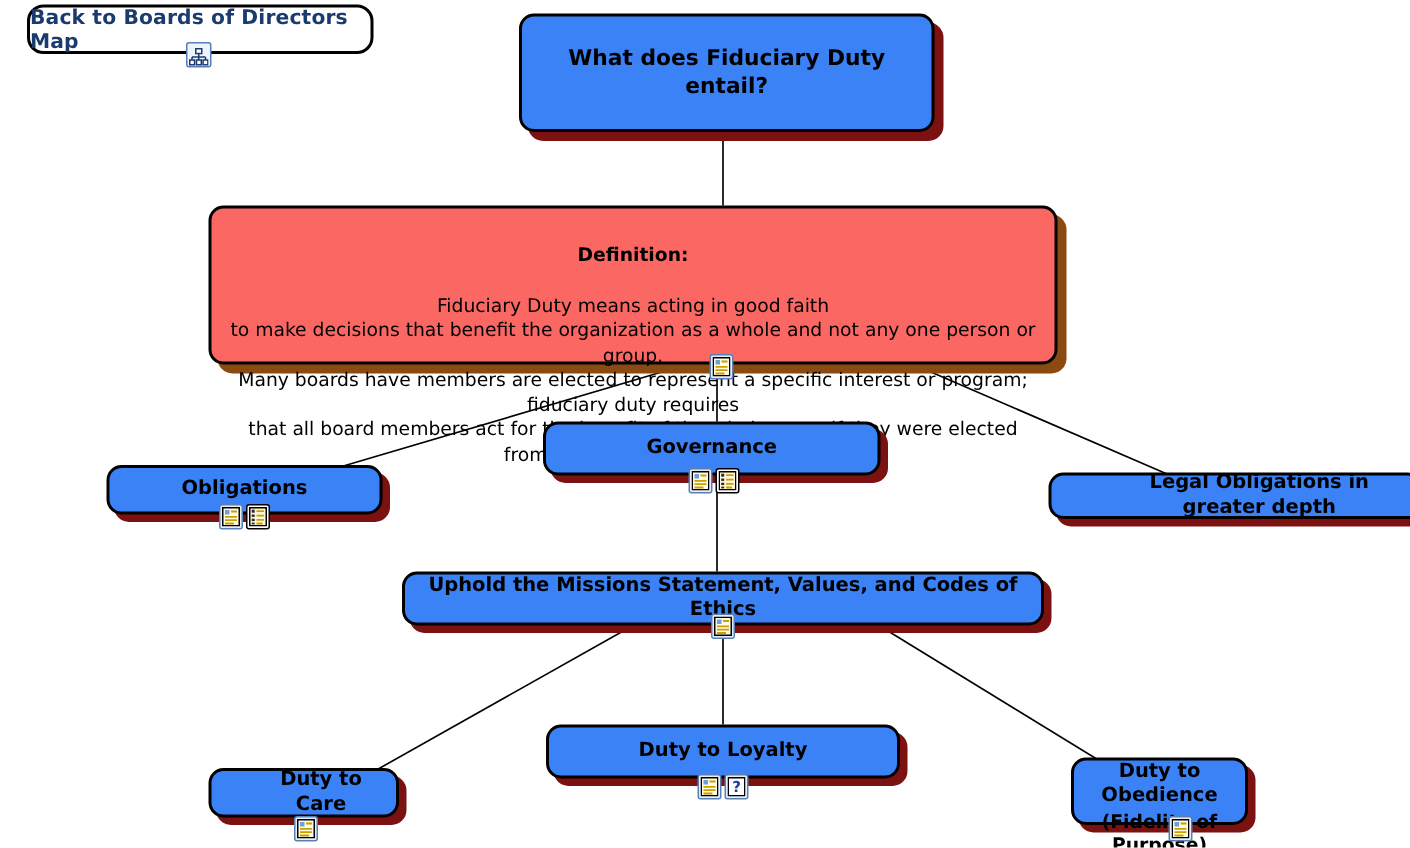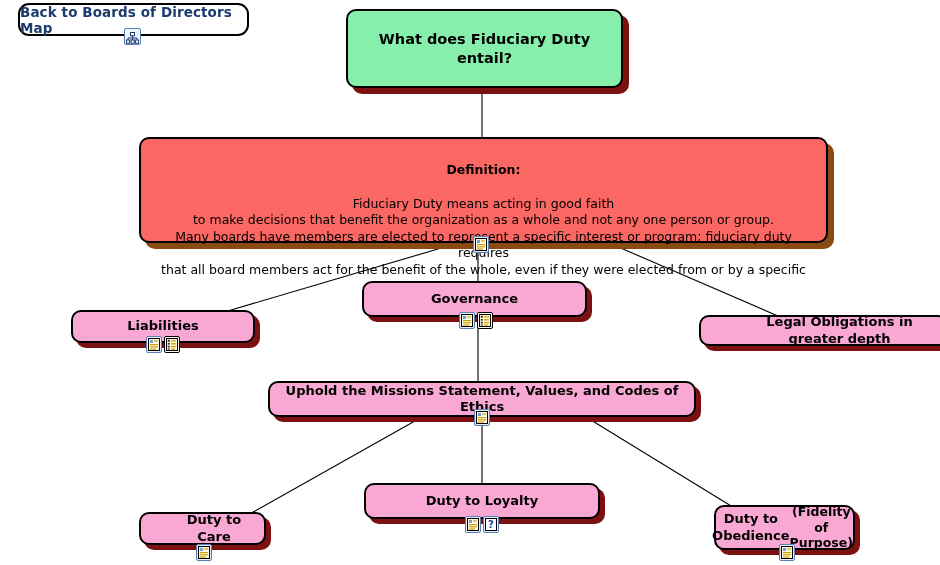--- a/index.html
+++ b/index.html
@@ -41,27 +41,27 @@
     border-radius: 10px;
     display: flex;
     align-items: center;
     justify-content: center;
     text-align: center;
     color: #000000;
   }
 
   
   .node.topic {
-    background: #f9a8d4;
+    background: #3b82f6;
     box-shadow: 5px 5px 0 0 #7c1111;
   }
 
   
   .node.root {
-    background: #86efac;
+    background: #3b82f6;
     box-shadow: 6px 6px 0 0 #7c1111;
   }
 
   
   .node.definition {
     background: #fb6762;
     box-shadow: 6px 6px 0 0 #8a4a12;
   }
 
   .node-label {
@@ -186,21 +186,21 @@
         <rect x="5" y="8" width="3.2" height="3.2" fill="#ffffff" stroke="#1b3b6f" stroke-width="1"></rect>
         <rect x="9.4" y="8" width="3.2" height="3.2" fill="#ffffff" stroke="#1b3b6f" stroke-width="1"></rect>
       </svg>
     </span>
   </div>
 
   <div class="node root" style="left:330px; top:9px; width:277px; height:79px;">
     <span class="node-label" style="font-size:14.5px;">What does Fiduciary Duty entail?</span>
   </div>
 
-  <div class="node definition" style="left:123px; top:137px; width:689px; height:106px; align-items:flex-start;">
+  <div class="node definition" style="left:123px; top:137px; width:566px; height:106px; align-items:flex-start;">
     <div class="def-body">
       <span class="def-title">Definition:</span>
       <span>Fiduciary Duty means acting in good faith
 to make decisions that benefit the organization as a whole and not any one person or group.
 Many boards have members are elected to represent a specific interest or program; fiduciary duty requires
 that all board members act for the benefit of the whole, even if they were elected from or by a specific group.</span>
     </div>
   </div>
   <div class="icon-tray" style="left:457px; top:236px;">
     <span class="mm-icon">
@@ -209,21 +209,21 @@
         <rect x="2" y="2" width="3" height="3" fill="#6f9fd8"></rect>
         <line x1="6" y1="3" x2="10" y2="3" stroke="#c8a000" stroke-width="1.2"></line>
         <line x1="2" y1="6.6" x2="10" y2="6.6" stroke="#c8a000" stroke-width="1.2"></line>
         <line x1="2" y1="8.8" x2="10" y2="8.8" stroke="#c8a000" stroke-width="1.2"></line>
         <line x1="2" y1="11" x2="8" y2="11" stroke="#c8a000" stroke-width="1.2"></line>
       </svg>
     </span>
   </div>
 
   <div class="node topic" style="left:55px; top:310px; width:184px; height:33px;">
-    <span class="node-label" style="font-size:13px;">Liabilities</span>
+    <span class="node-label" style="font-size:13px;">Obligations</span>
   </div>
   <div class="icon-tray" style="left:130px; top:336px;">
     <span class="mm-icon">
       <svg width="12" height="13" viewBox="0 0 12 13">
         <rect x="0.5" y="0.5" width="11" height="12" fill="#fffbe8" stroke="#000000" stroke-width="1"></rect>
         <rect x="2" y="2" width="3" height="3" fill="#6f9fd8"></rect>
         <line x1="6" y1="3" x2="10" y2="3" stroke="#c8a000" stroke-width="1.2"></line>
         <line x1="2" y1="6.6" x2="10" y2="6.6" stroke="#c8a000" stroke-width="1.2"></line>
         <line x1="2" y1="8.8" x2="10" y2="8.8" stroke="#c8a000" stroke-width="1.2"></line>
         <line x1="2" y1="11" x2="8" y2="11" stroke="#c8a000" stroke-width="1.2"></line>
@@ -324,21 +324,21 @@
       </svg>
     </span>
     <span class="mm-icon">
       <svg width="12" height="13" viewBox="0 0 12 13">
         <rect x="0.5" y="0.5" width="11" height="12" fill="#ffffff" stroke="#000000" stroke-width="1"></rect>
         <text x="6" y="10.2" font-family="DejaVu Sans, sans-serif" font-size="10" font-weight="bold" fill="#1b3b9f" text-anchor="middle">?</text>
       </svg>
     </span>
   </div>
 
-  <div class="node topic" style="left:698px; top:505px; width:141px; height:45px; flex-direction:row; justify-content:flex-end;">
+  <div class="node topic" style="left:698px; top:505px; width:118px; height:45px; flex-direction:column; justify-content:space-between;">
     <span class="node-label" style="font-size:13px; padding:0;">Duty to Obedience</span>
     <span class="node-sublabel" style="font-size:12.5px;">(Fidelity of Purpose)</span>
   </div>
   <div class="icon-tray" style="left:763px; top:544px;">
     <span class="mm-icon">
       <svg width="12" height="13" viewBox="0 0 12 13">
         <rect x="0.5" y="0.5" width="11" height="12" fill="#fffbe8" stroke="#000000" stroke-width="1"></rect>
         <rect x="2" y="2" width="3" height="3" fill="#6f9fd8"></rect>
         <line x1="6" y1="3" x2="10" y2="3" stroke="#c8a000" stroke-width="1.2"></line>
         <line x1="2" y1="6.6" x2="10" y2="6.6" stroke="#c8a000" stroke-width="1.2"></line>

